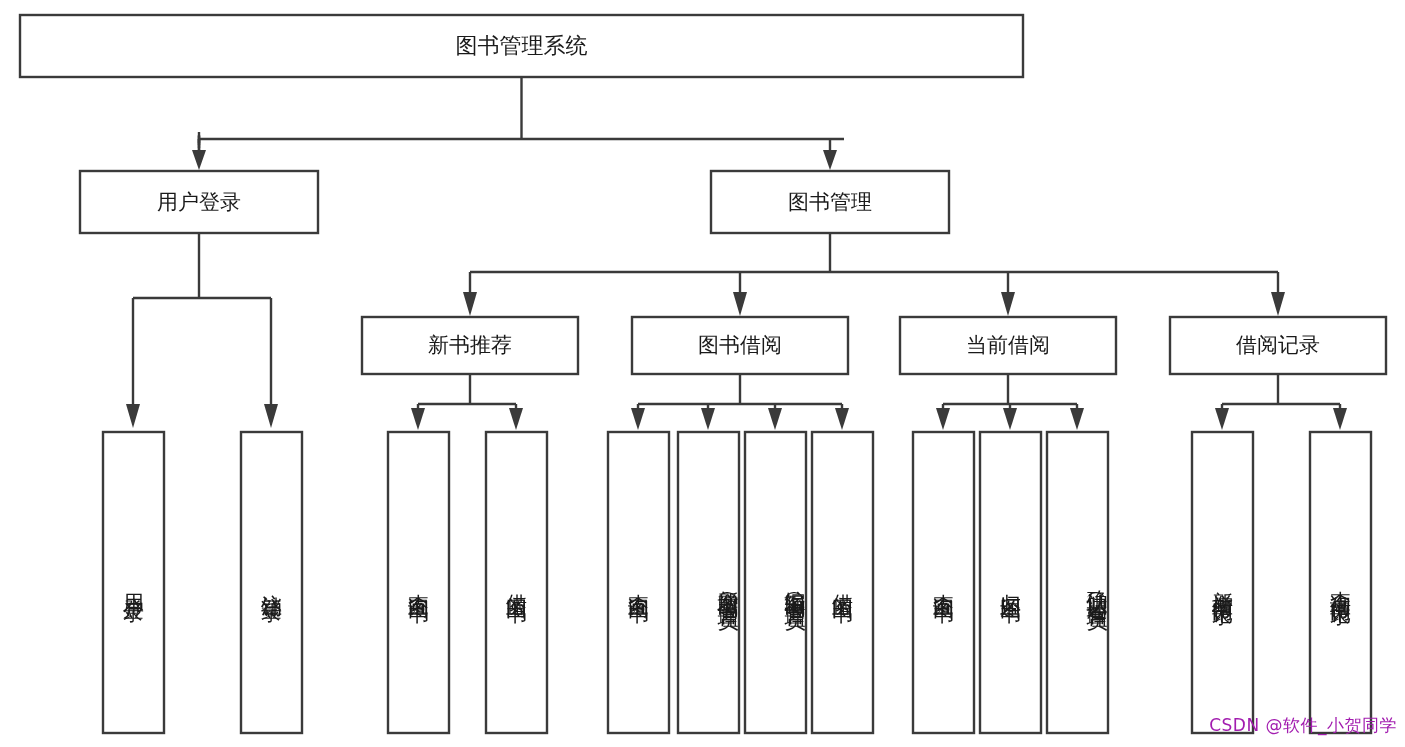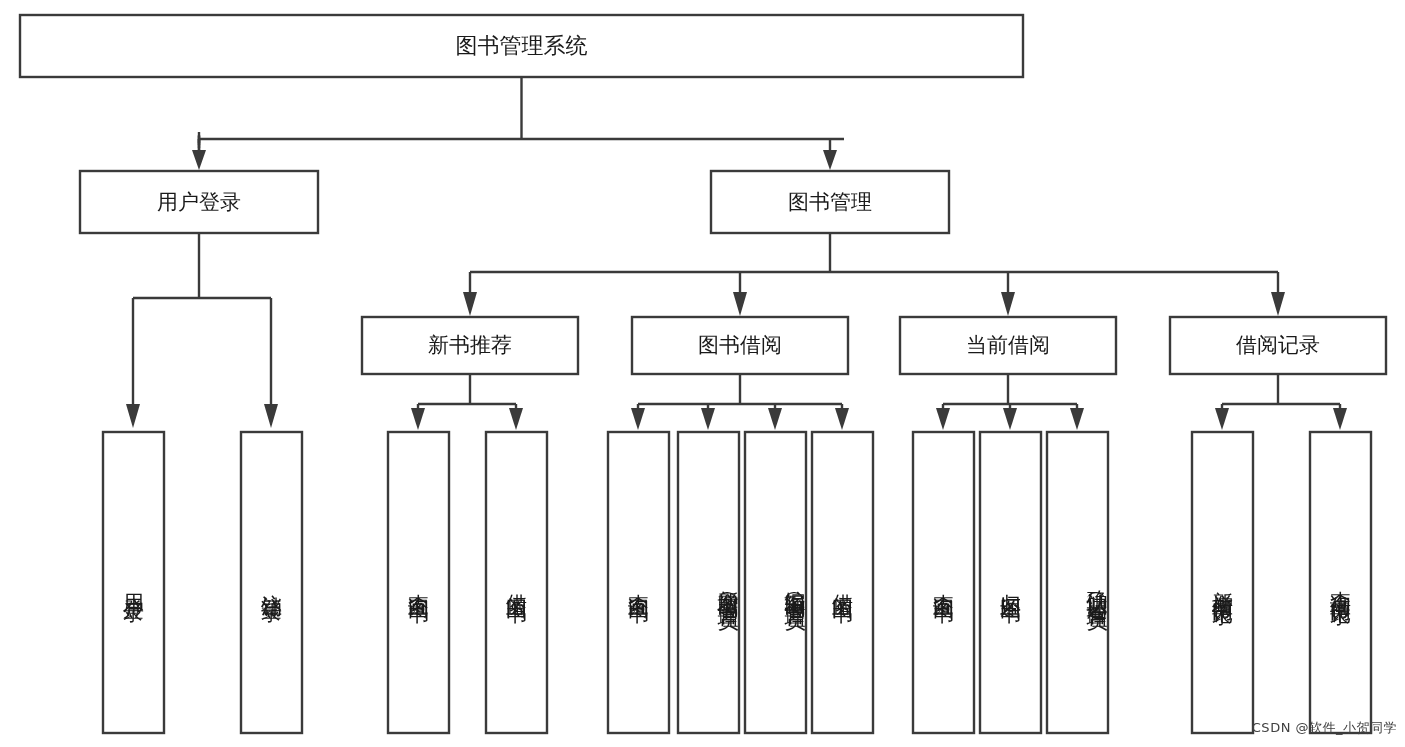--- a/index.html
+++ b/index.html
@@ -69,22 +69,22 @@
     letter-spacing: 3px;
     white-space: nowrap;
     text-align: center;
     pointer-events: none;
   }
   .watermark {
     position: absolute;
     right: 8px;
     bottom: 4px;
     font-family: "DejaVu Sans", "Liberation Sans", sans-serif;
-    font-size: 13px;
-    color: #404040;
+    font-size: 17px;
+    color: #a21caf;
     white-space: nowrap;
     letter-spacing: 0.5px;
   }
 </style>
 </head>
 <body>
 
 <div id="diagram-root">
 
   <svg id="diagram-svg" viewBox="0 0 1405 747">

